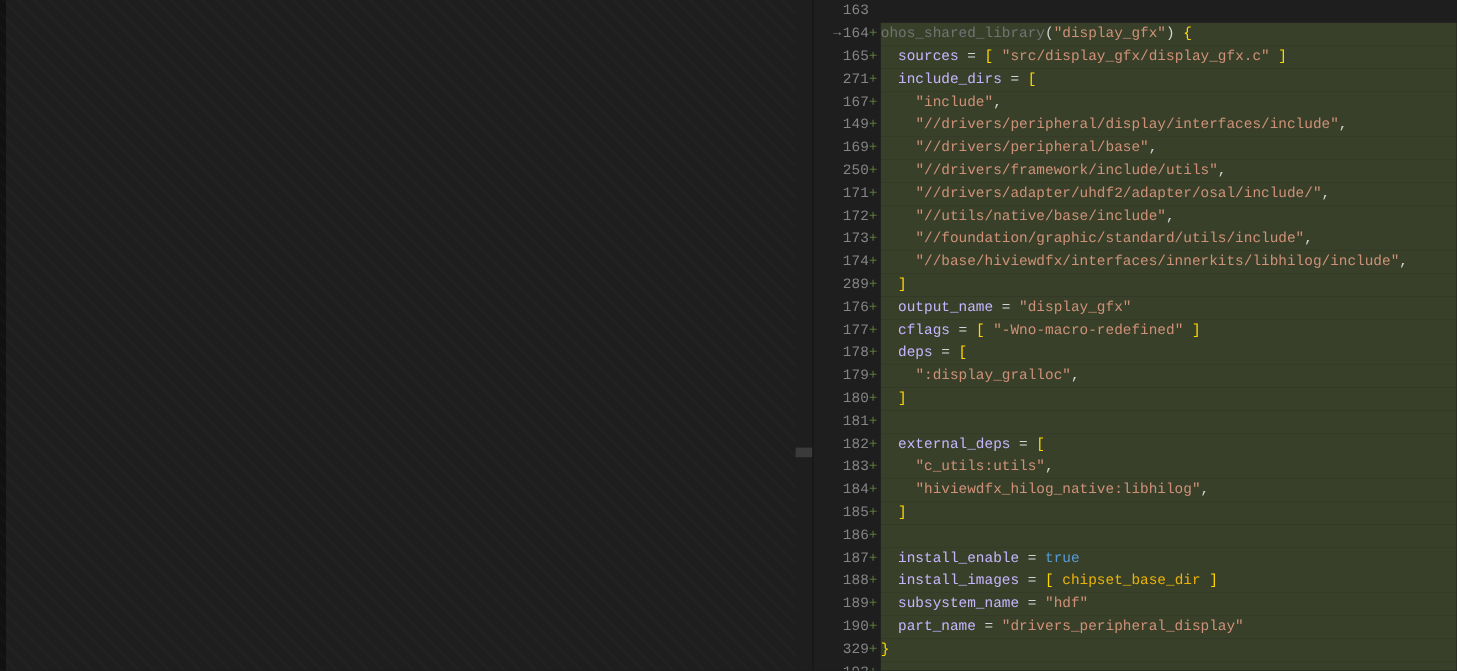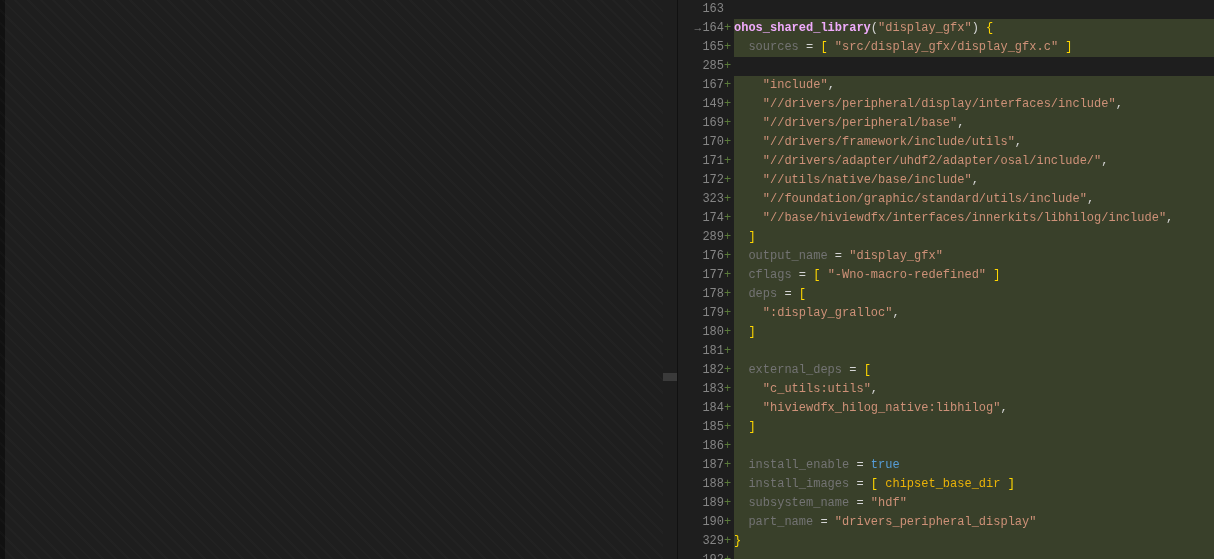--- a/index.html
+++ b/index.html
@@ -14,24 +14,24 @@
 .right-pane { flex:1; height:100%; background:#1e1e1e; position:relative; overflow:hidden; }
 .code-area { position:absolute; left:0; top:0; right:0; }
 .line { display:flex; height:19px; line-height:19px; white-space:pre; }
 .gutter { width:56px; text-align:right; padding-right:2px; color:#858585; user-select:none; display:flex; justify-content:flex-end; align-items:center; }
 .gutter .arrow { color:#858585; font-size:11px; margin-right:1px; }
 .gutter .lnum { min-width:22px; text-align:right; }
 .gutter .mark { color:#5a7a3a; width:8px; text-align:left; }
 .content { flex:1; padding-left:0px; position:relative; }
 .content-inner { position:relative; z-index:2; }
 .add-bg { position:absolute; left:0; top:0; right:0; bottom:0; background:#4b5632; z-index:1; opacity:0.6; }
-.tok-fn   { color:#f0abfc;font-weight:bold; }
+.tok-fn   { color:#737373; }
 .tok-str  { color:#ce9178; }
 .tok-punc { color:#d4d4d4; }
-.tok-prop { color:#737373;font-family:Liberation Mono, monospace; }
+.tok-prop { color:#c4b5fd;font-family:Liberation Mono, monospace; }
 .tok-bool { color:#569cd6; }
 .tok-var  { color:#eab308; }
 .tok-brace{ color:#ffd700; }
 .right-scroll { position:absolute; right:0; top:0; width:14px; height:100%; background:#1e1e1e; }
 </style>
 </head>
 <body>
 
 <div class="container">
   <div class="left-pane">
@@ -40,28 +40,28 @@
     <div class="minimap-track">
       <div class="minimap-handle"></div>
     </div>
   </div>
   <div class="divider"></div>
   <div class="right-pane">
     <div class="code-area" id="code-area">
         <div class="line"><div class="gutter"><span class="lnum">163</span><span class="mark">&nbsp;</span></div><div class="content"><span class="content-inner"></span></div></div>
         <div class="line"><div class="gutter"><span class="arrow">→</span><span class="lnum">164</span><span class="mark">+</span></div><div class="content"><div class="add-bg"></div><span class="content-inner"><span class="tok-fn">ohos_shared_library</span><span class="tok-punc">(</span><span class="tok-str">"display_gfx"</span><span class="tok-punc">) </span><span class="tok-brace">{</span></span></div></div>
         <div class="line"><div class="gutter"><span class="lnum">165</span><span class="mark">+</span></div><div class="content"><div class="add-bg"></div><span class="content-inner"><span>  </span><span class="tok-prop">sources</span><span class="tok-punc"> = </span><span class="tok-brace">[</span><span> </span><span class="tok-str">"src/display_gfx/display_gfx.c"</span><span> </span><span class="tok-brace">]</span></span></div></div>
-        <div class="line"><div class="gutter"><span class="lnum">285</span><span class="mark">+</span></div></div>
+        <div class="line"><div class="gutter"><span class="lnum">271</span><span class="mark">+</span></div><div class="content"><div class="add-bg"></div><span class="content-inner"><span>  </span><span class="tok-prop">include_dirs</span><span class="tok-punc"> = </span><span class="tok-brace">[</span></span></div></div>
         <div class="line"><div class="gutter"><span class="lnum">167</span><span class="mark">+</span></div><div class="content"><div class="add-bg"></div><span class="content-inner"><span>    </span><span class="tok-str">"include"</span><span class="tok-punc">,</span></span></div></div>
         <div class="line"><div class="gutter"><span class="lnum">149</span><span class="mark">+</span></div><div class="content"><div class="add-bg"></div><span class="content-inner"><span>    </span><span class="tok-str">"//drivers/peripheral/display/interfaces/include"</span><span class="tok-punc">,</span></span></div></div>
         <div class="line"><div class="gutter"><span class="lnum">169</span><span class="mark">+</span></div><div class="content"><div class="add-bg"></div><span class="content-inner"><span>    </span><span class="tok-str">"//drivers/peripheral/base"</span><span class="tok-punc">,</span></span></div></div>
-        <div class="line"><div class="gutter"><span class="lnum">170</span><span class="mark">+</span></div><div class="content"><div class="add-bg"></div><span class="content-inner"><span>    </span><span class="tok-str">"//drivers/framework/include/utils"</span><span class="tok-punc">,</span></span></div></div>
+        <div class="line"><div class="gutter"><span class="lnum">250</span><span class="mark">+</span></div><div class="content"><div class="add-bg"></div><span class="content-inner"><span>    </span><span class="tok-str">"//drivers/framework/include/utils"</span><span class="tok-punc">,</span></span></div></div>
         <div class="line"><div class="gutter"><span class="lnum">171</span><span class="mark">+</span></div><div class="content"><div class="add-bg"></div><span class="content-inner"><span>    </span><span class="tok-str">"//drivers/adapter/uhdf2/adapter/osal/include/"</span><span class="tok-punc">,</span></span></div></div>
         <div class="line"><div class="gutter"><span class="lnum">172</span><span class="mark">+</span></div><div class="content"><div class="add-bg"></div><span class="content-inner"><span>    </span><span class="tok-str">"//utils/native/base/include"</span><span class="tok-punc">,</span></span></div></div>
-        <div class="line"><div class="gutter"><span class="lnum">323</span><span class="mark">+</span></div><div class="content"><div class="add-bg"></div><span class="content-inner"><span>    </span><span class="tok-str">"//foundation/graphic/standard/utils/include"</span><span class="tok-punc">,</span></span></div></div>
+        <div class="line"><div class="gutter"><span class="lnum">173</span><span class="mark">+</span></div><div class="content"><div class="add-bg"></div><span class="content-inner"><span>    </span><span class="tok-str">"//foundation/graphic/standard/utils/include"</span><span class="tok-punc">,</span></span></div></div>
         <div class="line"><div class="gutter"><span class="lnum">174</span><span class="mark">+</span></div><div class="content"><div class="add-bg"></div><span class="content-inner"><span>    </span><span class="tok-str">"//base/hiviewdfx/interfaces/innerkits/libhilog/include"</span><span class="tok-punc">,</span></span></div></div>
         <div class="line"><div class="gutter"><span class="lnum">289</span><span class="mark">+</span></div><div class="content"><div class="add-bg"></div><span class="content-inner"><span>  </span><span class="tok-brace">]</span></span></div></div>
         <div class="line"><div class="gutter"><span class="lnum">176</span><span class="mark">+</span></div><div class="content"><div class="add-bg"></div><span class="content-inner"><span>  </span><span class="tok-prop">output_name</span><span class="tok-punc"> = </span><span class="tok-str">"display_gfx"</span></span></div></div>
         <div class="line"><div class="gutter"><span class="lnum">177</span><span class="mark">+</span></div><div class="content"><div class="add-bg"></div><span class="content-inner"><span>  </span><span class="tok-prop">cflags</span><span class="tok-punc"> = </span><span class="tok-brace">[</span><span> </span><span class="tok-str">"-Wno-macro-redefined"</span><span> </span><span class="tok-brace">]</span></span></div></div>
         <div class="line"><div class="gutter"><span class="lnum">178</span><span class="mark">+</span></div><div class="content"><div class="add-bg"></div><span class="content-inner"><span>  </span><span class="tok-prop">deps</span><span class="tok-punc"> = </span><span class="tok-brace">[</span></span></div></div>
         <div class="line"><div class="gutter"><span class="lnum">179</span><span class="mark">+</span></div><div class="content"><div class="add-bg"></div><span class="content-inner"><span>    </span><span class="tok-str">":display_gralloc"</span><span class="tok-punc">,</span></span></div></div>
         <div class="line"><div class="gutter"><span class="lnum">180</span><span class="mark">+</span></div><div class="content"><div class="add-bg"></div><span class="content-inner"><span>  </span><span class="tok-brace">]</span></span></div></div>
         <div class="line"><div class="gutter"><span class="lnum">181</span><span class="mark">+</span></div><div class="content"><div class="add-bg"></div><span class="content-inner"></span></div></div>
         <div class="line"><div class="gutter"><span class="lnum">182</span><span class="mark">+</span></div><div class="content"><div class="add-bg"></div><span class="content-inner"><span>  </span><span class="tok-prop">external_deps</span><span class="tok-punc"> = </span><span class="tok-brace">[</span></span></div></div>
         <div class="line"><div class="gutter"><span class="lnum">183</span><span class="mark">+</span></div><div class="content"><div class="add-bg"></div><span class="content-inner"><span>    </span><span class="tok-str">"c_utils:utils"</span><span class="tok-punc">,</span></span></div></div>

